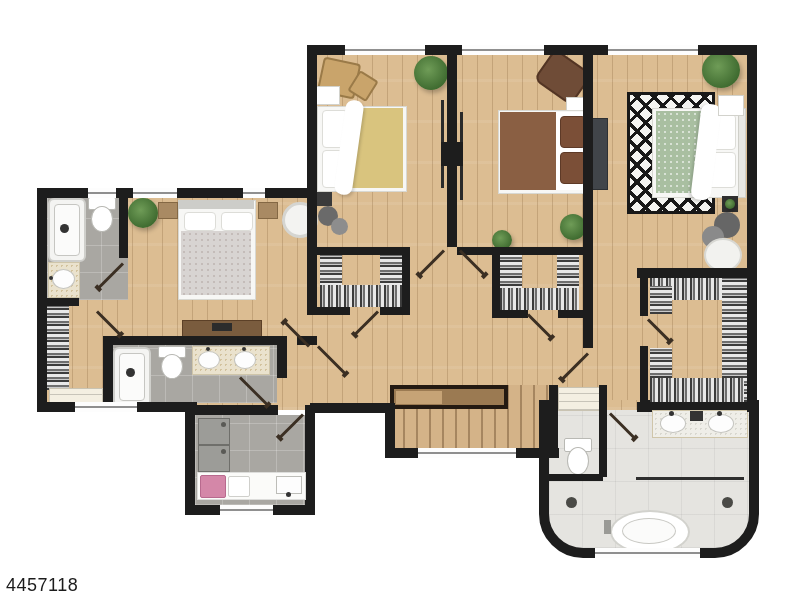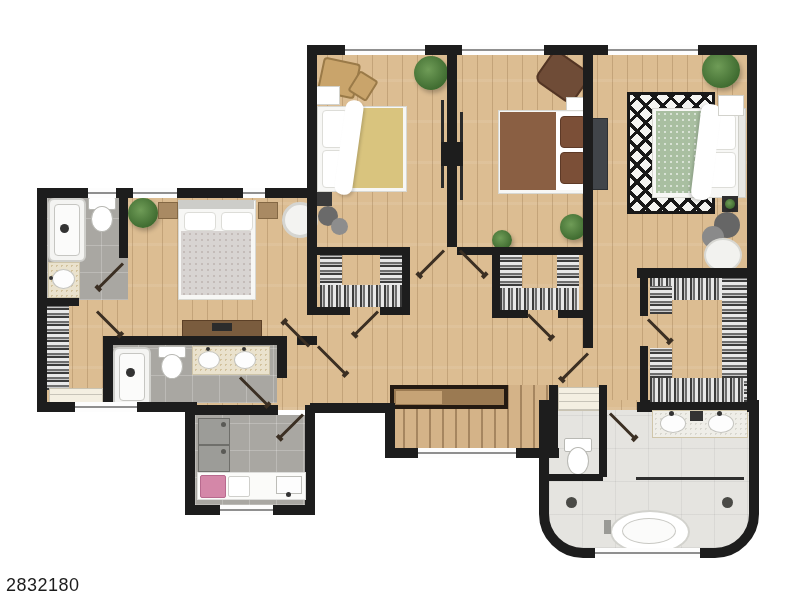--- a/index.html
+++ b/index.html
@@ -255,14 +255,14 @@
   <div class="D" style="left:444px;top:249px;width:36px;transform:rotate(135deg)"></div>
   <div class="D" style="left:460px;top:249px;width:36px;transform:rotate(45deg)"></div>
   <div class="D" style="left:378px;top:310px;width:34px;transform:rotate(135deg)"></div>
   <div class="D" style="left:528px;top:313px;width:34px;transform:rotate(45deg)"></div>
   <div class="D" style="left:588px;top:352px;width:38px;transform:rotate(135deg)"></div>
   <div class="D" style="left:648px;top:318px;width:32px;transform:rotate(45deg)"></div>
   <div class="D" style="left:610px;top:412px;width:36px;transform:rotate(45deg)"></div>
   <div class="D" style="left:303px;top:413px;width:34px;transform:rotate(135deg)"></div>
   <div class="D" style="left:240px;top:376px;width:40px;transform:rotate(45deg)"></div>
 
-  <div class="wm">2832180</div>
+  <div class="wm">4457118</div>
 </div>
 
 </body></html>

